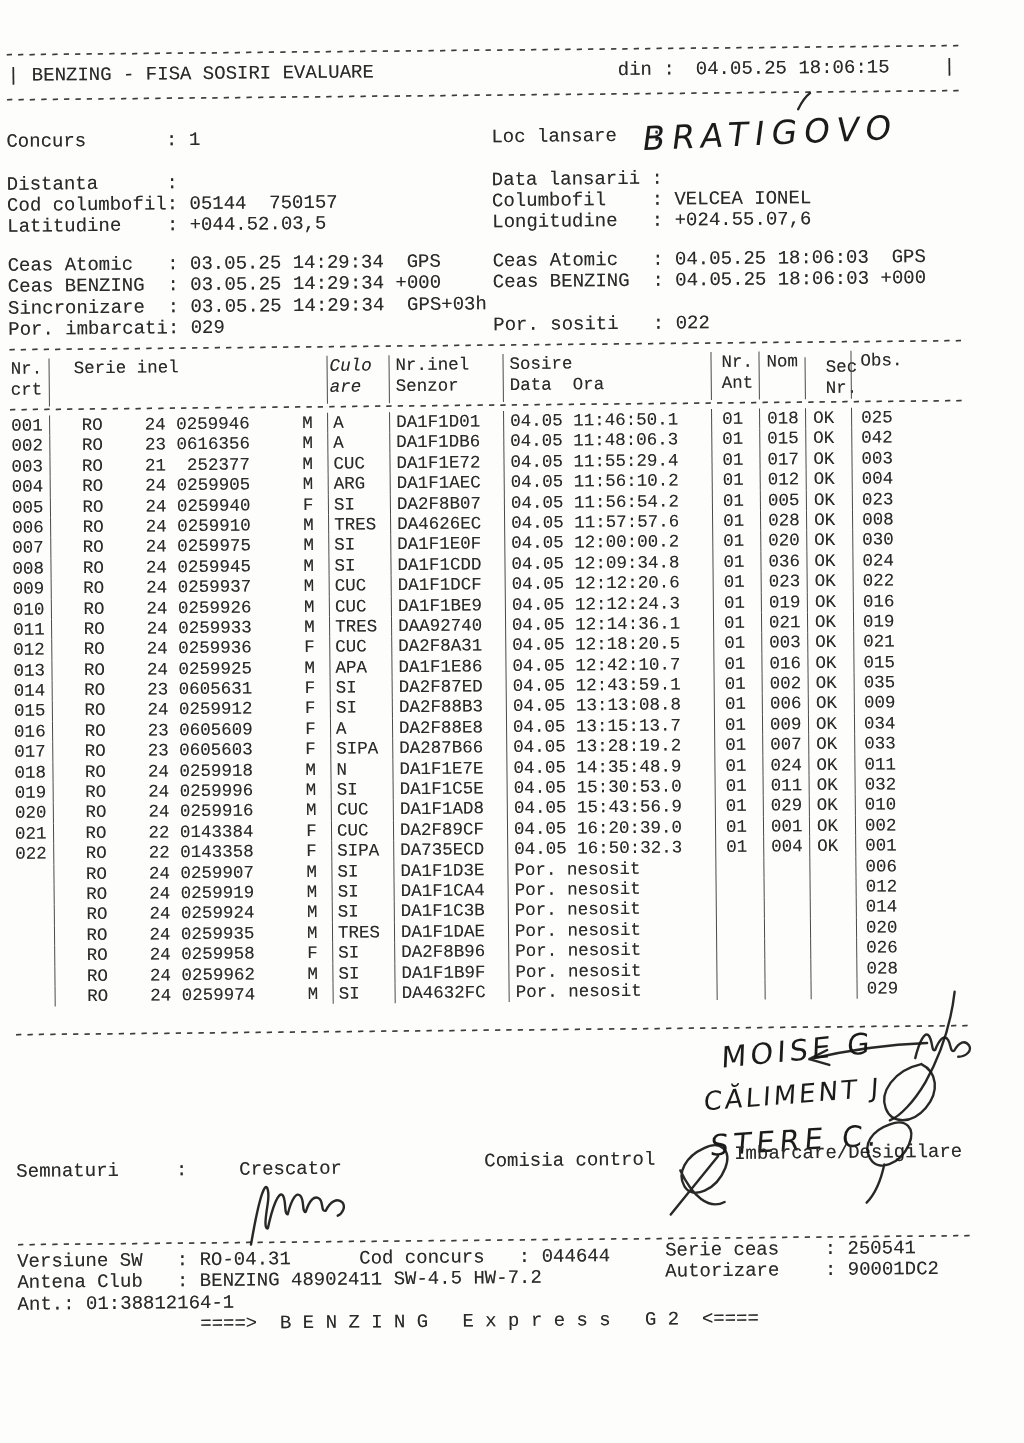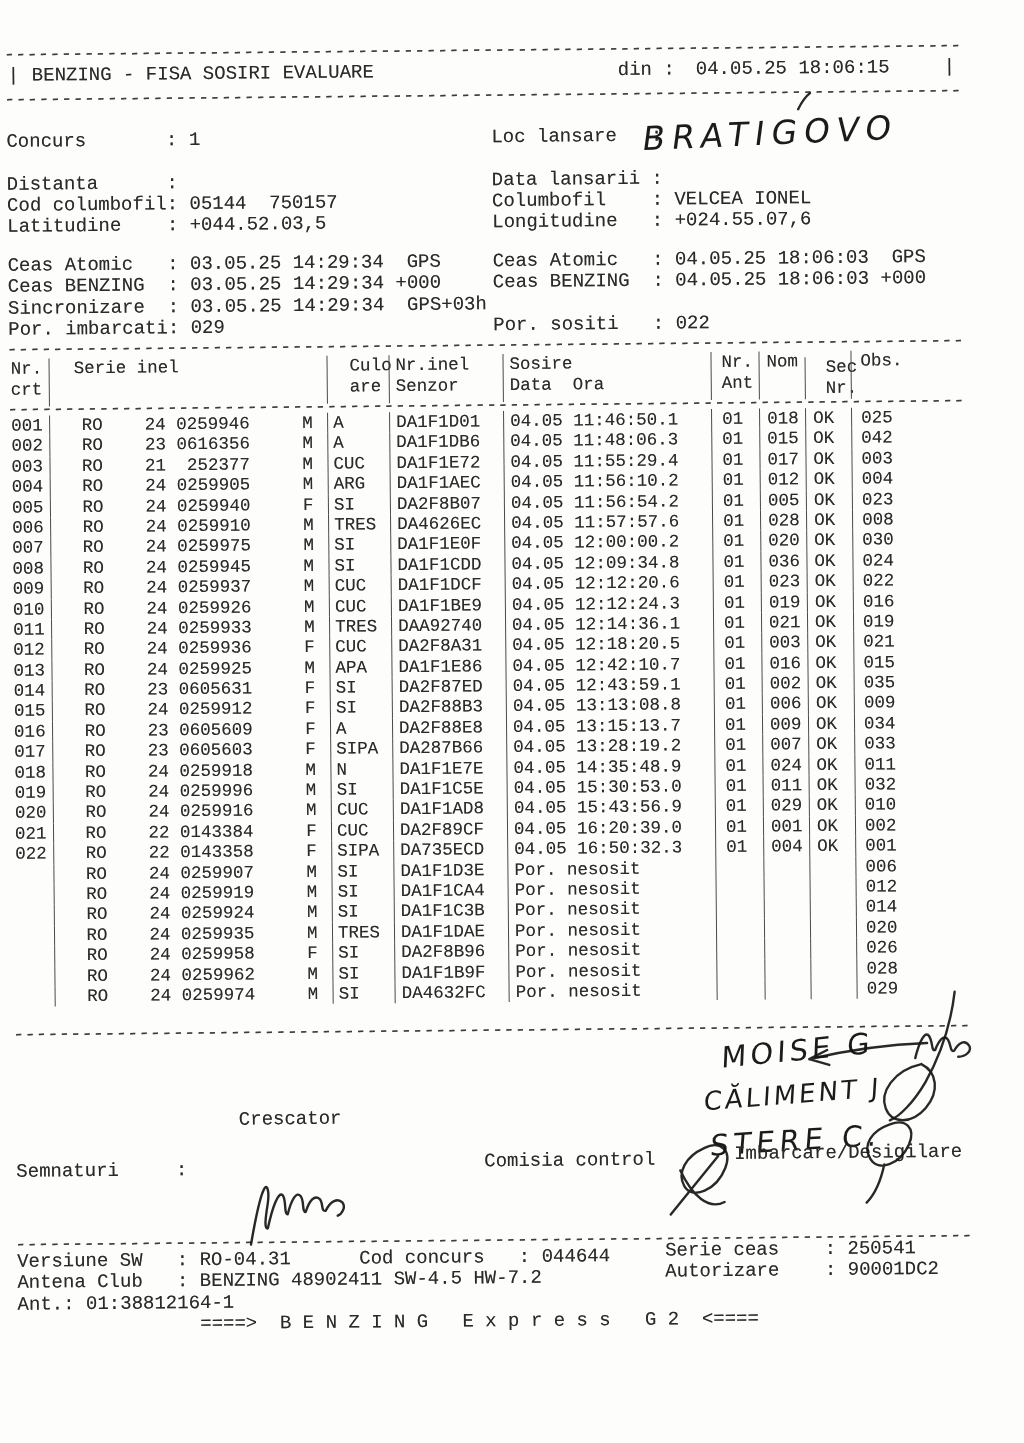--- a/index.html
+++ b/index.html
@@ -24,21 +24,21 @@
   .table{position:absolute; left:10px; width:960px; font-size:17.5px;}
   .thead{display:grid; grid-template-columns:42px 278px 62px 114px 208px 48px 46px 46px 1fr; height:44px;}
   .thead>div{border-left:1px solid #4a4a4a; line-height:21px; white-space:pre;}
   .thead>div:first-child{border-left:none;}
   .rows{display:block;}
   .row{display:grid; grid-template-columns:42px 278px 62px 114px 208px 48px 46px 46px 1fr; height:20.4px; line-height:20.4px;}
   .cell{white-space:pre; border-left:1px solid #4a4a4a; overflow:visible;}
   .cell.c1{border-left:none; padding-left:4px;}
   .c3{padding-left:5px;} .c4{padding-left:6px;} .c5{padding-left:6px;}
   .c6{padding-left:10px;} .c7{padding-left:7px;} .c8{padding-left:7px;} .c9{padding-left:9px;}
-  .h1{padding-left:4px;} .h2{padding-left:24px;} .h3{padding-left:22px;} .h4{padding-left:6px;}
+  .h1{padding-left:4px;} .h2{padding-left:24px;} .h3{padding-left:2px;font-style:italic;} .h4{padding-left:6px;}
   .h5{padding-left:6px;} .h6{padding-left:10px;} .h7{padding-left:7px;} .h8{padding-left:20px;margin-top:6px;} .h9{padding-left:9px;}
 
   
   .hw{
     position:absolute; font-family:"DejaVu Sans",sans-serif; color:#1b1b1b;
     white-space:pre; text-shadow:none; font-weight:400;
   }
   .hw-loc{font-size:33px; letter-spacing:7px; transform:rotate(-2deg) skewX(-10deg);}
   .hw-n1{font-size:29px; letter-spacing:4px; transform:rotate(-5deg) skewX(-8deg);}
   .hw-n2{font-size:26px; letter-spacing:3px; transform:rotate(-4deg) skewX(-8deg);}
@@ -425,21 +425,21 @@
           <div class="cell c9">029</div>
         </div>
       </div>
     <div class="dash" style="top:1020px">------------------------------------------------------------------------------------</div>
 
     <div class="hw hw-n1" style="left:718px; top:1036px">MOISE G</div>
     <div class="hw hw-n2" style="left:700px; top:1082px">CĂLIMENT J</div>
     <div class="hw hw-n3" style="left:706px; top:1126px">STERE C.</div>
 
     <div class="abs base" style="left:12px;  top:1157px">Semnaturi     :</div>
-    <div class="abs base" style="left:235px; top:1107px">Crescator</div>
+    <div class="abs base" style="left:235px; top:1157px">Crescator</div>
     <div class="abs base" style="left:480px; top:1151px">Comisia control</div>
     <div class="abs base" style="left:730px; top:1146px">Imbarcare/Desigilare</div>
 
     <div class="dash" style="top:1230px">------------------------------------------------------------------------------------</div>
     <div class="lines" style="left:12px;  top:1247px">
         <div class="tline">Versiune SW   : RO-04.31      Cod concurs   : 044644</div>
         <div class="tline">Antena Club   : BENZING 48902411 SW-4.5 HW-7.2</div>
         <div class="tline">Ant.: 01:38812164-1</div>
         <div class="tline">                ====&gt;  B E N Z I N G   E x p r e s s   G 2  &lt;====</div>
       </div>

